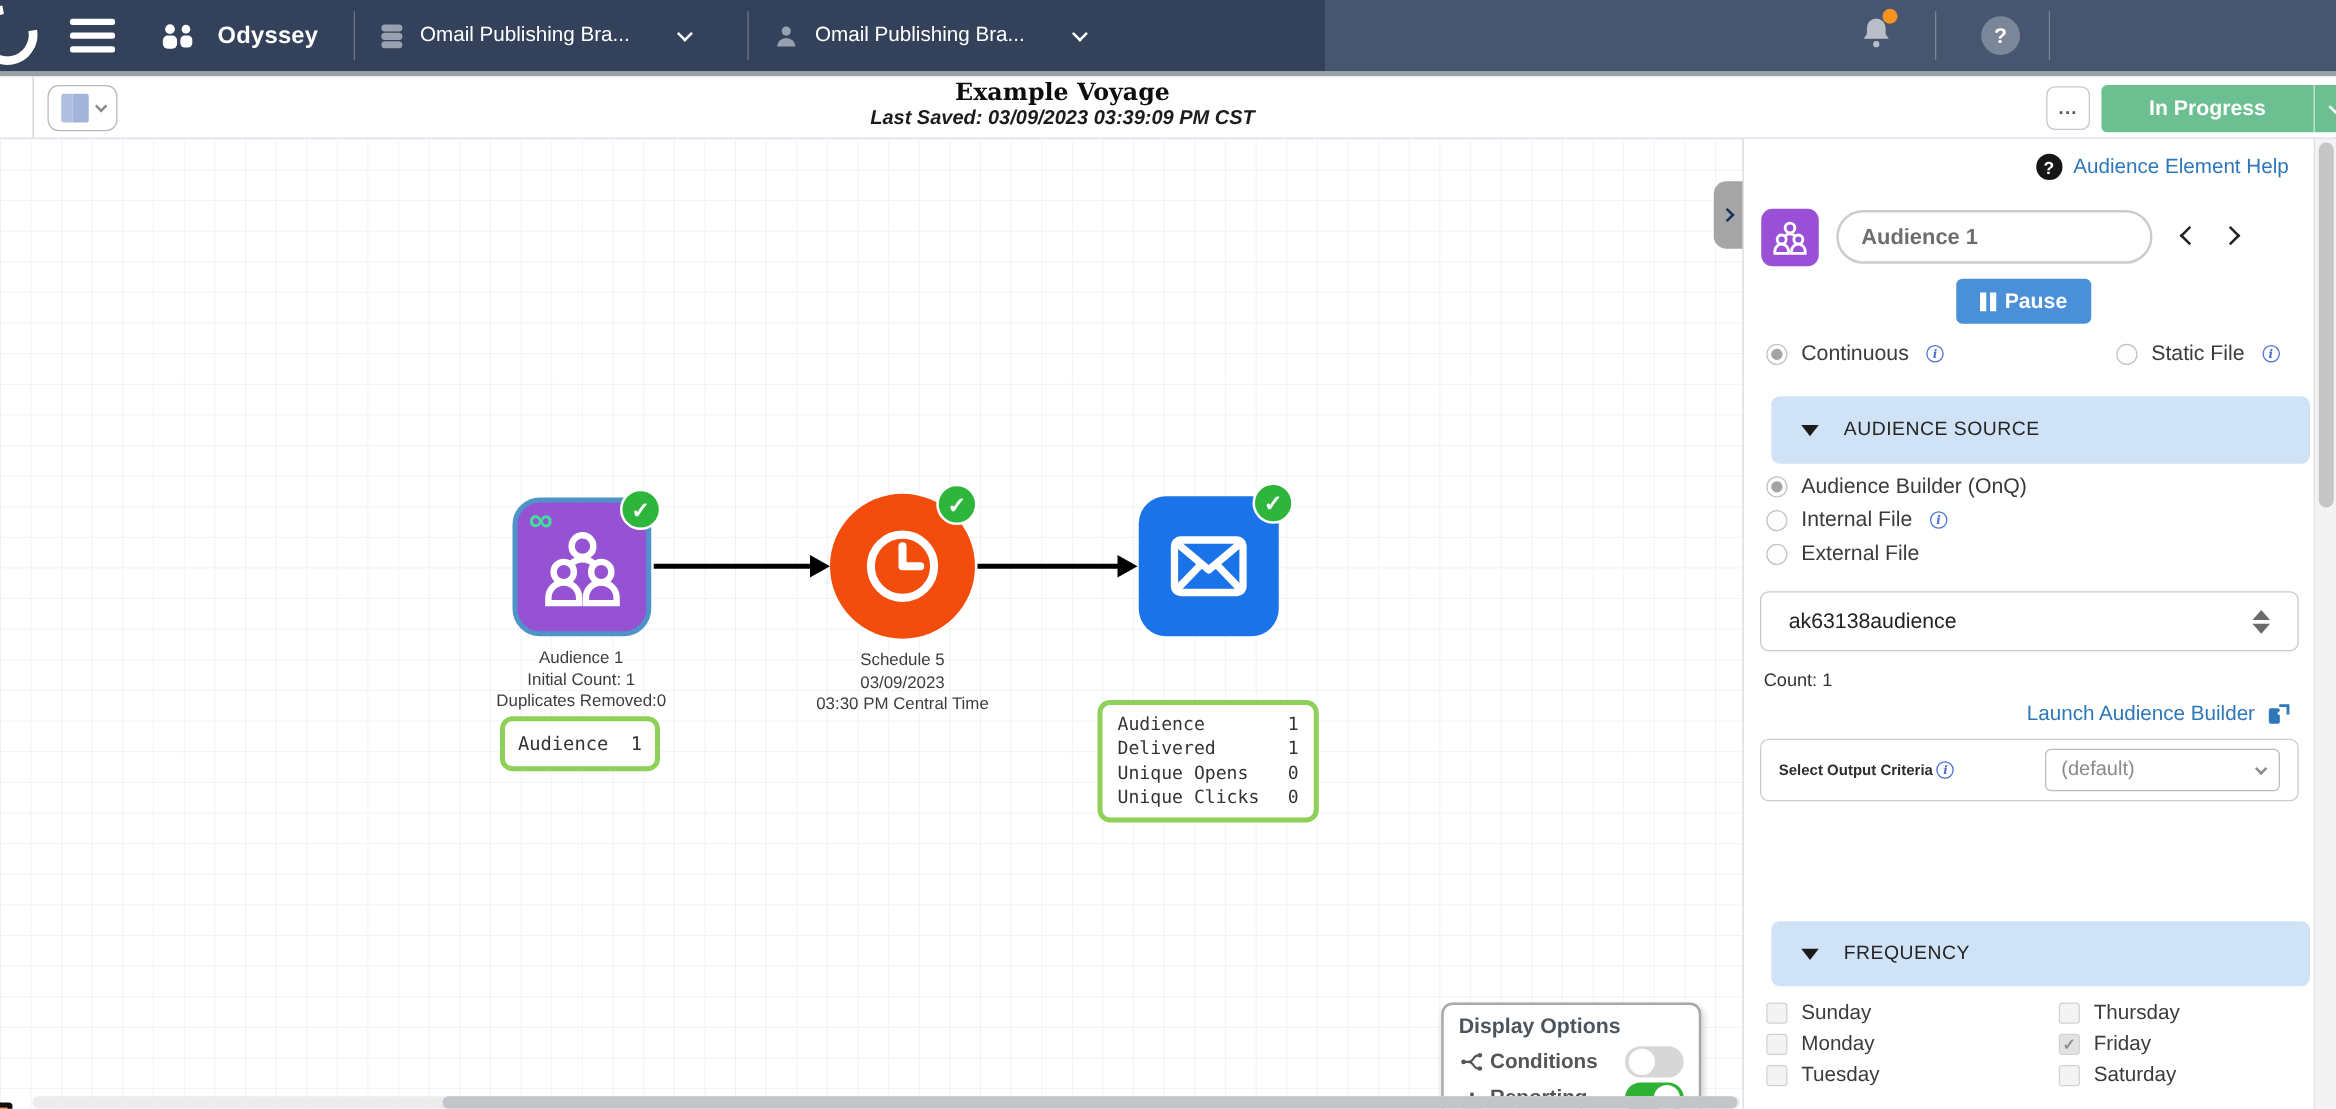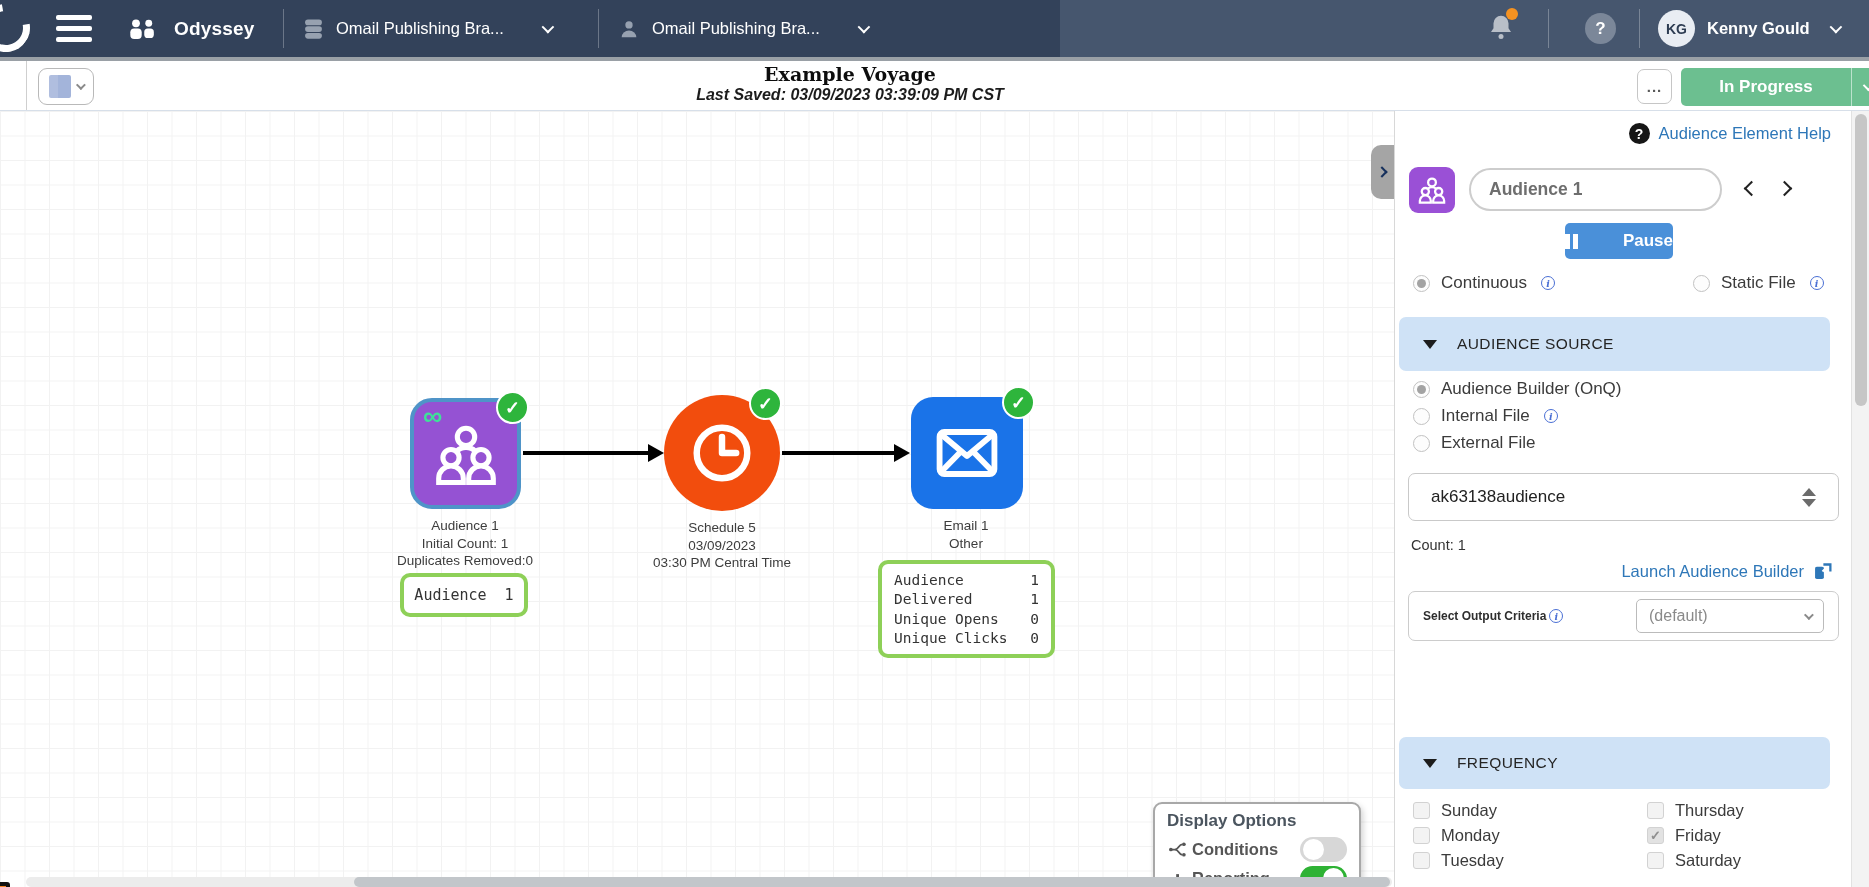--- a/index.html
+++ b/index.html
@@ -111,30 +111,30 @@
   .link-blue { color:#2e77b8; font-size:16.5px; }
   .elem-icon { left:14px; top:56px; width:46px; height:46px; background:#9a50d6; border-radius:9px;
     display:flex; align-items:center; justify-content:center; }
   .elem-input { left:74px; top:57px; width:253px; height:43px; border:2px solid #cdcdcd; border-radius:22px;
     font-family:"Liberation Sans",sans-serif; font-size:17.5px; font-weight:700; color:#6e6e6e; padding:0 18px; outline:none; }
   .nav-arrow { top:64px; width:26px; height:26px; display:flex; align-items:center; justify-content:center; cursor:pointer; }
   .nav-arrow i { display:block; width:11px; height:11px; border-top:2.5px solid #222; }
   .nav-arrow.prev { left:343px; } .nav-arrow.prev i { border-left:2.5px solid #222; transform:rotate(-45deg); }
   .nav-arrow.next { left:376px; } .nav-arrow.next i { border-right:2.5px solid #222; transform:rotate(45deg); }
   .pause-btn { left:170px; top:112px; width:108px; height:36px; background:#4a90d9; border-radius:5px;
-    color:#fff; font-size:17px; font-weight:600; display:flex; align-items:center; justify-content:space-between; gap:11px; cursor:pointer; }
+    color:#fff; font-size:17px; font-weight:600; display:flex; align-items:center; justify-content:center; gap:11px; cursor:pointer; }
   .pause-bars { width:4.5px; height:15px; background:#fff; box-shadow:8px 0 0 #fff; margin-right:4px; }
   .radio { width:17px; height:17px; border-radius:50%; border:1.5px solid #c2c2c2; background:#fdfdfd;
     display:inline-flex; align-items:center; justify-content:center; }
   .radio.sel::after { content:""; width:9px; height:9px; border-radius:50%; background:#a3a3a3; }
   .opt-row { display:flex; align-items:center; gap:11px; font-size:17px; color:#3b3b3b; }
   .info-i { display:inline-flex; width:14px; height:14px; border-radius:50%; border:1.6px solid #4a6fd4;
     color:#4a6fd4; font-size:9.5px; font-weight:700; align-items:center; justify-content:center;
     vertical-align:super; margin-left:3px; font-family:"DejaVu Serif",serif; font-style:italic; }
-  .sec-header { left:4px; width:431px; background:#cfe2f6; border-radius:7px; display:flex;
+  .sec-header { left:22px; width:431px; background:#cfe2f6; border-radius:7px; display:flex;
     align-items:center; cursor:pointer; color:#252525; font-size:15.5px; letter-spacing:.4px; }
   .tri-down { width:0; height:0; border-left:7px solid transparent; border-right:7px solid transparent;
     border-top:9px solid #1c1c1c; margin:0 20px 0 24px; }
   .tri-right { width:0; height:0; border-top:7px solid transparent; border-bottom:7px solid transparent;
     border-left:9px solid #1c1c1c; margin:0 22px 0 27px; }
   .plus { margin-left:auto; margin-right:20px; font-size:24px; font-weight:700; color:#111; line-height:1; }
   .src-select { left:13px; top:362px; width:431px; height:48px; border:1.5px solid #c9c9c9; border-radius:7px;
     display:flex; align-items:center; font-size:17px; color:#222; padding:0 22px; cursor:pointer; }
   .sort-icon { margin-left:auto; display:flex; flex-direction:column; gap:3px; }
   .sort-icon b { width:0; height:0; border-left:7px solid transparent; border-right:7px solid transparent; }
@@ -200,25 +200,20 @@
         <circle cx="12" cy="19.5" r="2" fill="#b9bfc8"></circle>
       </svg>
       <span class="bell-dot"></span>
     </span>
   </div>
   <div class="nav-divider" style="left:1548px"></div>
   <div class="abs qcircle">
     <span class="q">?</span>
   </div>
   <div class="nav-divider" style="left:1639px"></div>
-  <div class="abs avatar-grp">
-    <span class="avatar">KG</span>
-    <span>Kenny Gould</span>
-    <span class="chev" style="margin-left:8px"></span>
-  </div>
 </div>
 
 <div class="toolbar">
   <div class="gutter-line"></div>
   <div class="panel-toggle">
     <span class="pt-bar1"></span>
     <span class="pt-bar2"></span>
     <span class="chev small"></span>
   </div>
   <div class="title-block">
@@ -274,24 +269,20 @@
   </div>
 
   <div class="arrow" style="left:782px; top:340px; width:113px"></div>
 
   <div class="node node-email">
     <svg width="70" height="70" viewBox="0 0 24 24">
       <rect x="2.6" y="4.8" width="18.8" height="14.4" rx="1.6" fill="none" stroke="#fff" stroke-width="2"></rect>
       <path d="M3.4 5.8 12 13 20.6 5.8 M3.4 18.2 9.6 11.8 M20.6 18.2 14.4 11.8" fill="none" stroke="#fff" stroke-width="2" stroke-linejoin="round"></path>
     </svg>
     <span class="check-badge badge-tr">✓</span>
-  </div>
-  <div class="node-label" style="left:846px; top:406px; width:240px">
-    <div>Email 1</div>
-    <div>Other</div>
   </div>
   <div class="stat-box stat-box-email">
     <div class="stat-row">
       <span>Audience</span>
         <span>1</span>
     </div>
     <div class="stat-row">
       <span>Delivered</span>
         <span>1</span>
     </div>

